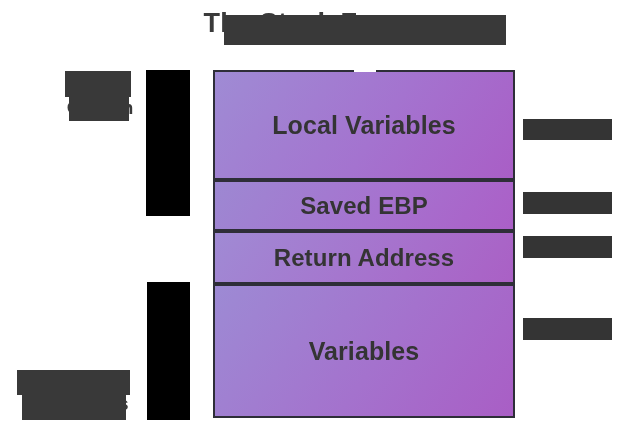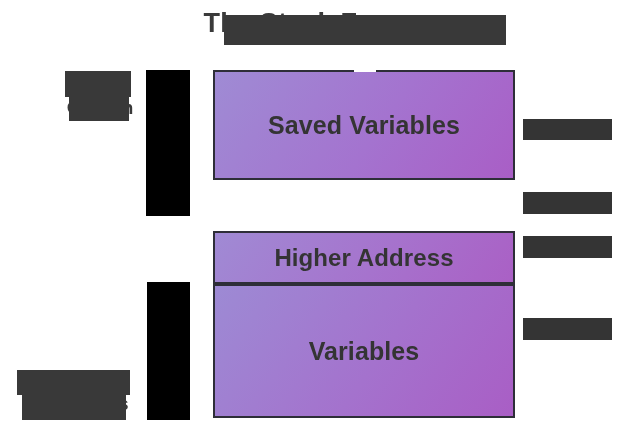--- a/index.html
+++ b/index.html
@@ -197,22 +197,23 @@
     <div>Higher</div>
     <div>Addresses</div>
   </div>
   <div id="redaction-higher-1"></div>
   <div id="redaction-higher-2"></div>
 
   <div class="occlusion-bar" id="occlusion-bar-upper"></div>
   <div class="occlusion-bar" id="occlusion-bar-lower"></div>
 
   <div id="stack-frame">
-    <div class="stack-cell" id="cell-local">Saved Variables</div>
-    <div class="stack-cell" id="cell-ret">Higher Address</div>
+    <div class="stack-cell" id="cell-local">Local Variables</div>
+    <div class="stack-cell" id="cell-ebp">Saved EBP</div>
+    <div class="stack-cell" id="cell-ret">Return Address</div>
     <div class="stack-cell" id="cell-params">Variables</div>
     <div id="frame-top-notch"></div>
   </div>
 
   <div class="right-redaction" id="right-redaction-1"></div>
   <div class="right-redaction" id="right-redaction-2"></div>
   <div class="right-redaction" id="right-redaction-3"></div>
   <div class="right-redaction" id="right-redaction-4"></div>
 
 </div>

